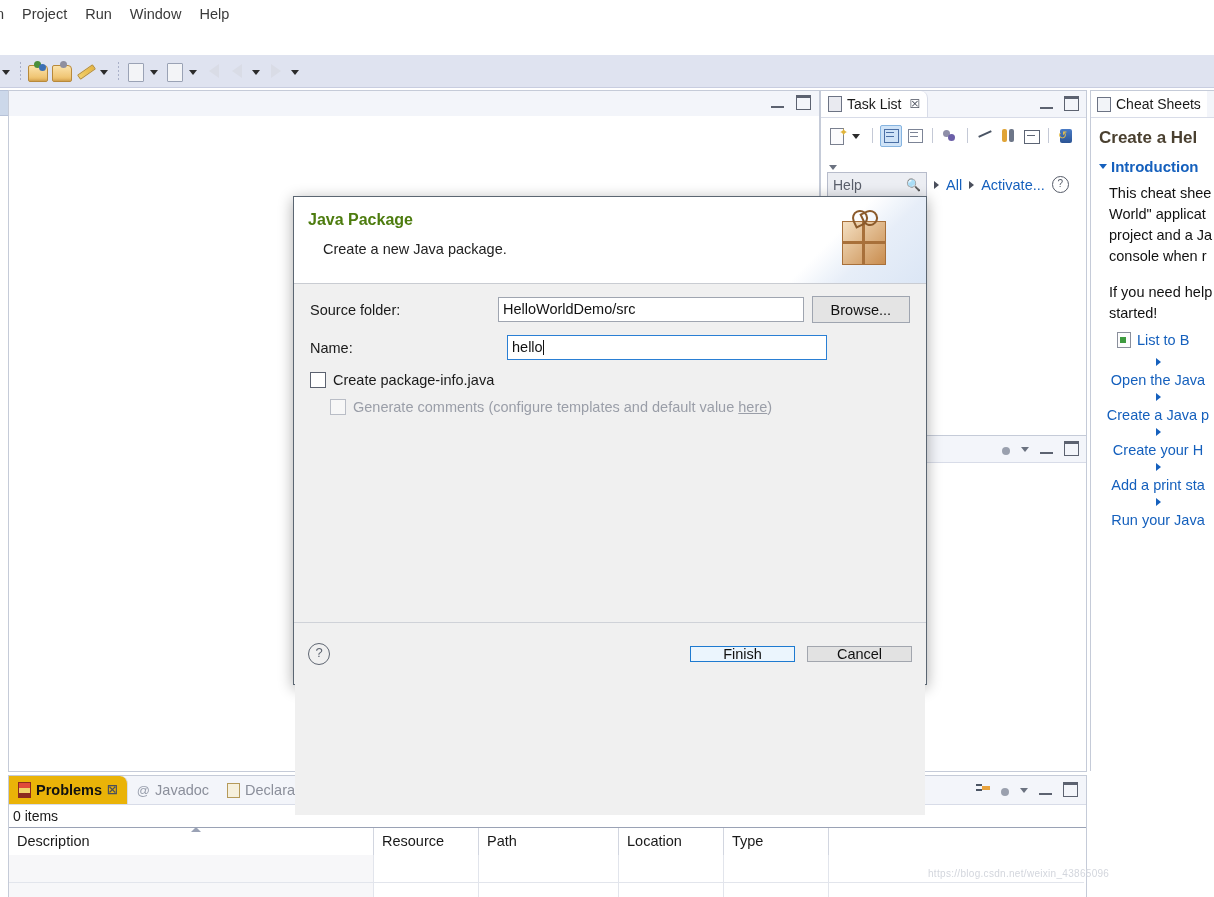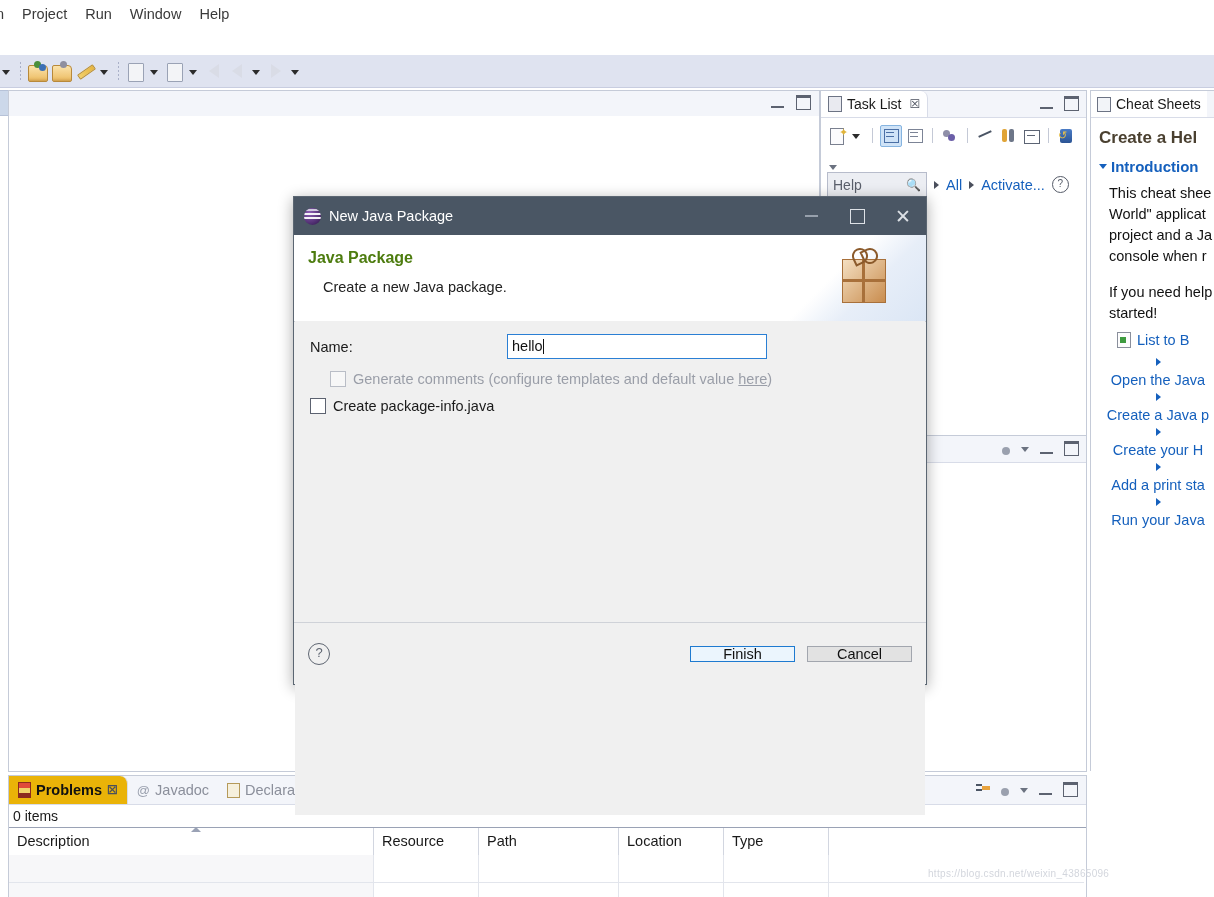--- a/index.html
+++ b/index.html
@@ -215,21 +215,21 @@
   .dlg-content { background: #f0f0f0; padding: 12px 16px 0 16px; height: 295px; box-sizing: border-box; }
   .hint { font-size: 14.5px; color:#1a1a1a; margin-bottom: 12px; }
   .frow { display:flex; align-items:center; margin-bottom: 12px; }
   .flabel { width: 197px; font-size: 14.5px; color:#1a1a1a; }
   .tinput {
     height: 25px; box-sizing: border-box; padding: 0 4px; font-size: 14.5px; color:#111;
     background:#ffffff; border: 1px solid #9fa5b0; font-family:"Liberation Sans", sans-serif;
     line-height: 23px;
   }
   .tinput.wide { width: 320px; }
-  .tinput.focused { width: 260px; border: 1.5px solid #2a7fd4; position: relative; }
+  .tinput.focused { width: 320px; border: 1.5px solid #2a7fd4; position: relative; }
   .caret { display:inline-block; width:1px; height:15px; background:#111; vertical-align:-3px;
            animation: none; }
   .browse-btn {
     margin-left: 8px; width: 101px; height: 25px; background:#e4e4e4; border:1px solid #9fa5b0;
     font-size: 14.5px; color:#111; display:flex; align-items:center; justify-content:center;
   }
   .cbrow { display:flex; align-items:center; margin-bottom: 11px; }
   .cbox { width: 14px; height: 14px; background:#fff; border:1px solid #5c6270; margin-right: 7px; flex:0 0 auto; }
   .cbox.dim { border-color:#b9bdc6; background:#f7f7f7; }
   .cblabel { font-size: 14.5px; color:#1a1a1a; }
@@ -512,67 +512,57 @@
         <div class="prob-td" style="width:105px;"></div>
         <div class="prob-td" style="width:255px;border-right:none;"></div>
       </div>
     </div>
   </div>
 
   <div class="watermark">https://blog.csdn.net/weixin_43865096</div>
 
   <div class="dlg">
 
-    <div class="dlg-title">
-      <span class="eclipse-ball"></span>
-      <span>New Java Package</span>
-      <span class="dlg-wctrls">
-        <span class="wbtn">
-            <span class="mdash"></span>
-          </span>
-        <span class="wbtn">
-            <span class="msq"></span>
-          </span>
-        <span class="wbtn">
-            <span class="mx">✕</span>
-          </span>
-      </span>
-    </div>
 
     <div class="dlg-header">
       <div class="hdr-art"></div>
       <div class="gift"></div>
       <div class="bow">
           <span class="l"></span>
           <span class="r"></span>
         </div>
       <div class="dlg-h1">Java Package</div>
       <div class="dlg-h2">Create a new Java package.</div>
     </div>
 
     <div class="dlg-whitearea" style="top:124px;height:494px;background:#f0f0f0;border:none;"></div>
 
     <div class="dlg-content" style="position:relative;">
 
+      <div class="frow">
+        <div class="flabel">Source folder:</div>
+        <div class="tinput wide">HelloWorldDemo/src</div>
+        <div class="browse-btn">Browse...</div>
+      </div>
 
       <div class="frow">
         <div class="flabel">Name:</div>
         <div class="tinput focused">
           <span>hello</span><span class="caret"></span>
         </div>
       </div>
 
+      <div class="cbrow">
+        <span class="cbox"></span>
+        <span class="cblabel">Create package-info.java</span>
+      </div>
+
       <div class="cbrow" style="margin-left:20px;">
         <span class="cbox dim"></span>
         <span class="cblabel dim"><span>Generate comments (configure templates and default value </span><a href="#">here</a><span>)</span></span>
-      </div>
-
-      <div class="cbrow">
-        <span class="cbox"></span>
-        <span class="cblabel">Create package-info.java</span>
       </div>
     </div>
 
     <div class="dlg-footer">
       <div class="help-circle">?</div>
       <div class="dlg-btns">
         <div class="btn primary">Finish</div>
         <div class="btn secondary">Cancel</div>
       </div>
     </div>

